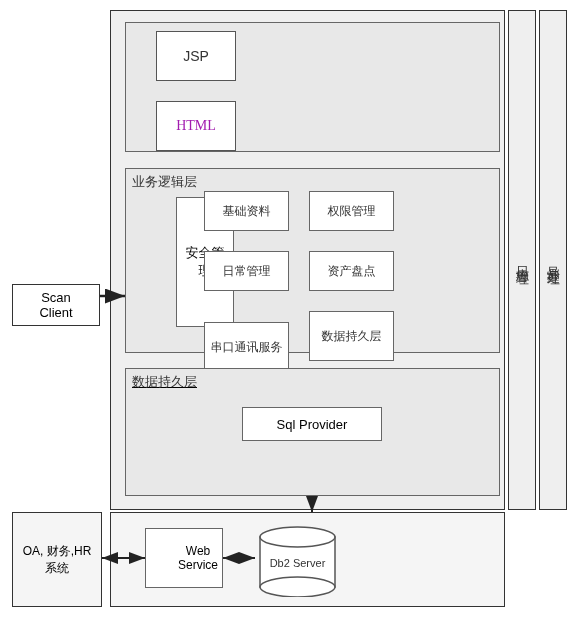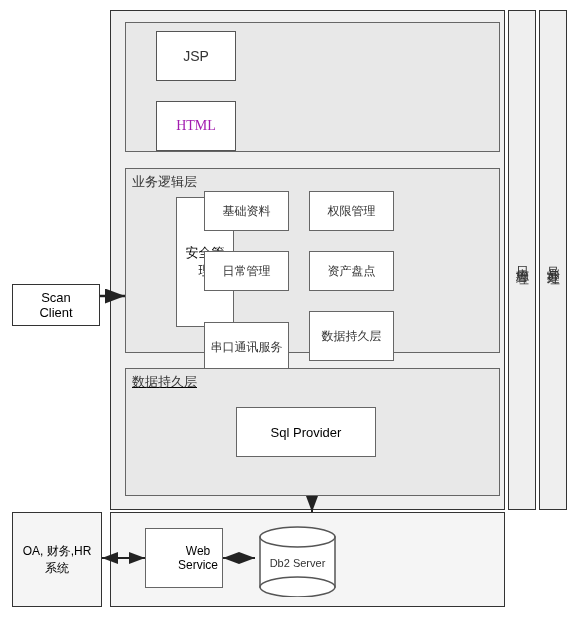--- a/index.html
+++ b/index.html
@@ -163,21 +163,21 @@
       </div>
       <div class="biz-item" style="border:1px solid #666; background:#fff; height:50px; display:flex; align-items:center; justify-content:center; font-size:12px;">
         <span>数据持久层</span>
       </div>
     </div>
   </div>
 
   <div style="position:absolute; left:125px; top:368px; width:375px; height:128px; border:1px solid #666; background:#e8e8e8;text-decoration:underline;">
     <div class="layer-title">数据持久层</div>
 
-    <div style="position:absolute; left:110px; top:38px; width:140px; height:50px; border:1px solid #666; background:#fff; display:flex; align-items:center; justify-content:center; font-size:13px;">
+    <div style="position:absolute; left:116px; top:38px; width:140px; height:34px; border:1px solid #666; background:#fff; display:flex; align-items:center; justify-content:center; font-size:13px;">
       <span>Sql Provider</span>
     </div>
   </div>
 
   <div style="position:absolute; left:110px; top:512px; width:395px; height:95px; border:1.5px solid #333; background:#f5f5f5;"></div>
 
   <div style="position:absolute; left:12px; top:512px; width:90px; height:95px; border:1.5px solid #333; background:#f5f5f5; display:flex; align-items:center; justify-content:center; text-align:center; font-size:12px;">
     <span>OA, 财务,HR<br>系统</span>
   </div>
 

